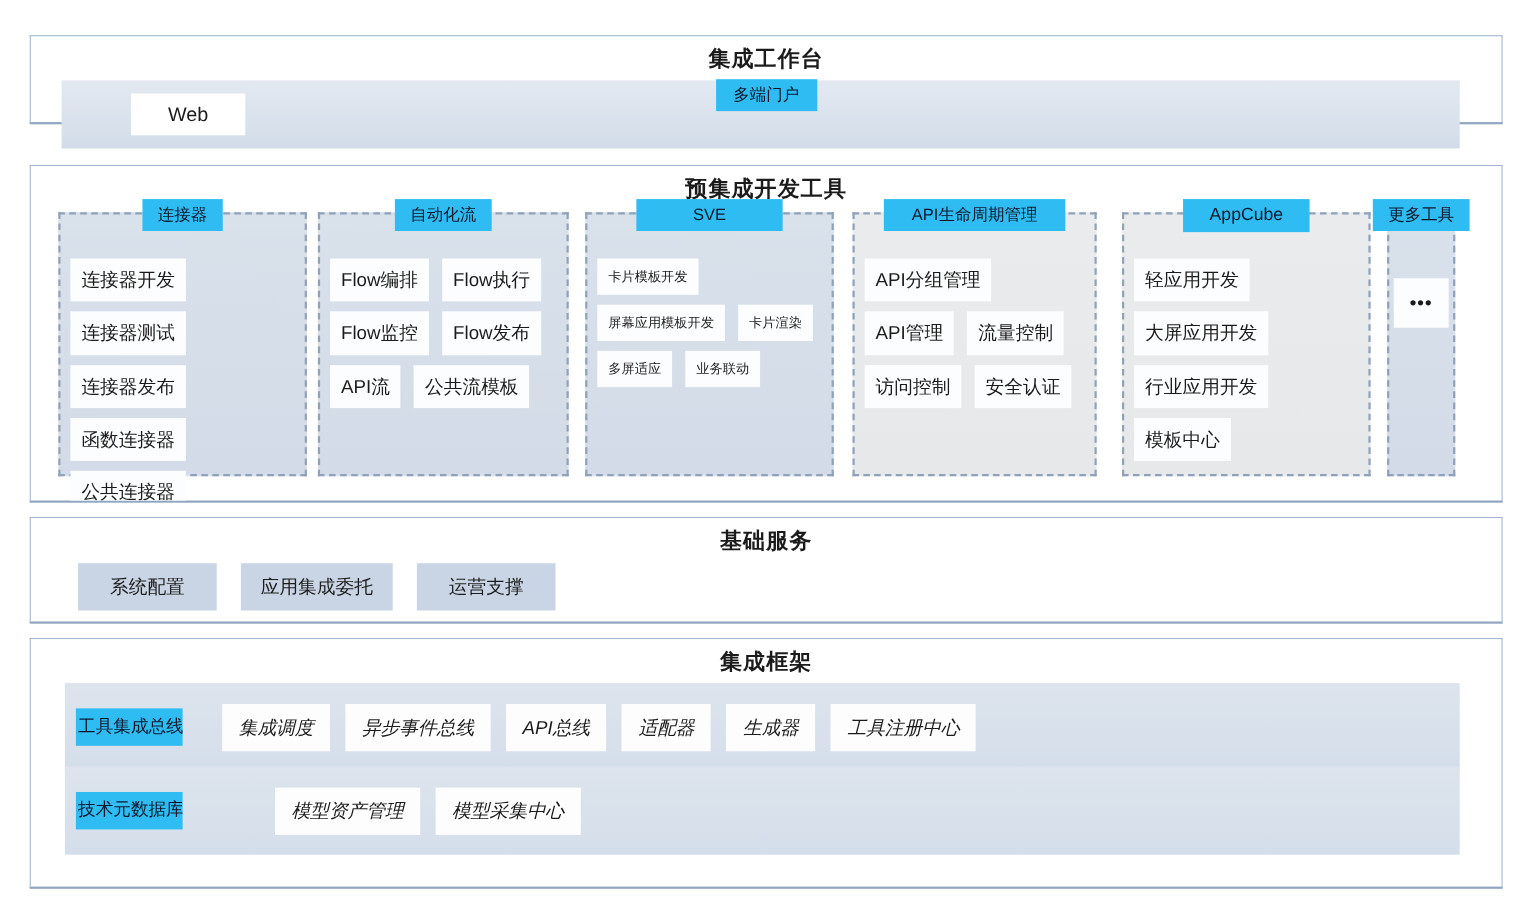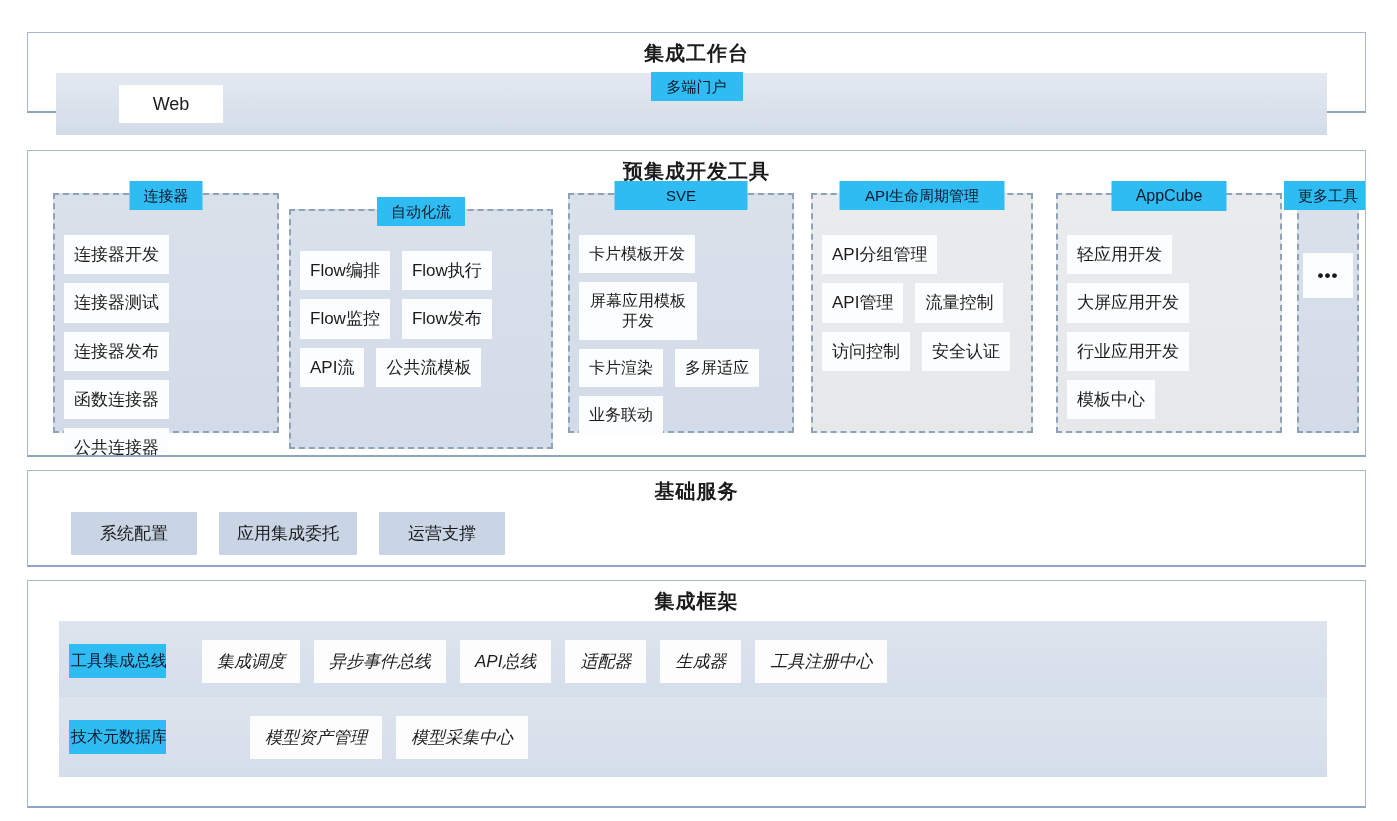--- a/index.html
+++ b/index.html
@@ -21,33 +21,33 @@
   #wb-web{position:absolute;left:91px;top:52px;width:104px;height:38px;background:#ffffff;
           display:flex;align-items:center;justify-content:center;font-size:18px;z-index:2;}
 
   
   #sec-devtools{top:150px;height:307px;overflow:hidden;}
   #dt-row{position:absolute;left:25px;top:42px;height:240px;display:flex;}
   .col{position:relative;border:2px dashed #8fa2ba;box-sizing:border-box;height:240px;
        background:linear-gradient(180deg,#d9e1eb 0%,#d2dbe7 100%);}
   .col.grey{background:linear-gradient(180deg,#eaebec 0%,#e6e8ea 100%);}
   .col:nth-child(1){width:226px;margin-right:10px;}
-  .col:nth-child(2){width:264px;margin-right:15px;margin-top:16px;}
+  .col:nth-child(2){width:228px;margin-right:15px;}
   .col:nth-child(3){width:226px;margin-right:17px;}
   .col:nth-child(4){width:222px;margin-right:23px;}
   .col:nth-child(5){width:226px;margin-right:15px;}
   .col:nth-child(6){width:62px;margin-right:0;}
   .col .tag{position:absolute;top:-14px;left:50%;transform:translateX(-50%);z-index:3;}
   .col:nth-child(3) .tag{min-width:133px;}
   .col:nth-child(4) .tag{min-width:165px;}
   .col:nth-child(5) .tag{min-width:115px;font-size:16px;}
   .col:nth-child(6) .tag{min-width:88px;}
   .col-items{display:flex;flex-wrap:wrap;gap:9px 12px;padding:40px 9px 0 9px;justify-content:flex-start;}
   .titem{background:#fcfdfe;padding:9px 10px;font-size:17px;text-align:center;line-height:1.25;box-sizing:border-box;}
-  .col:nth-child(3) .titem{font-size:16px;max-width:118px;}
+  .col:nth-child(3) .titem{font-size:12px;max-width:118px;}
   .col:nth-child(6) .col-items{padding:58px 4px 0 4px;justify-content:center;}
   .col:nth-child(6) .titem{width:50px;font-weight:bold;letter-spacing:1px;padding:12px 2px;}
 
   
   #sec-basic{top:470px;height:97px;}
   #bs-row{position:absolute;left:43px;top:41px;display:flex;gap:22px;}
   .bs-box{background:#c9d5e4;min-width:126px;height:43px;display:flex;align-items:center;
           justify-content:center;font-size:17px;padding:0 18px;box-sizing:border-box;}
 
   

